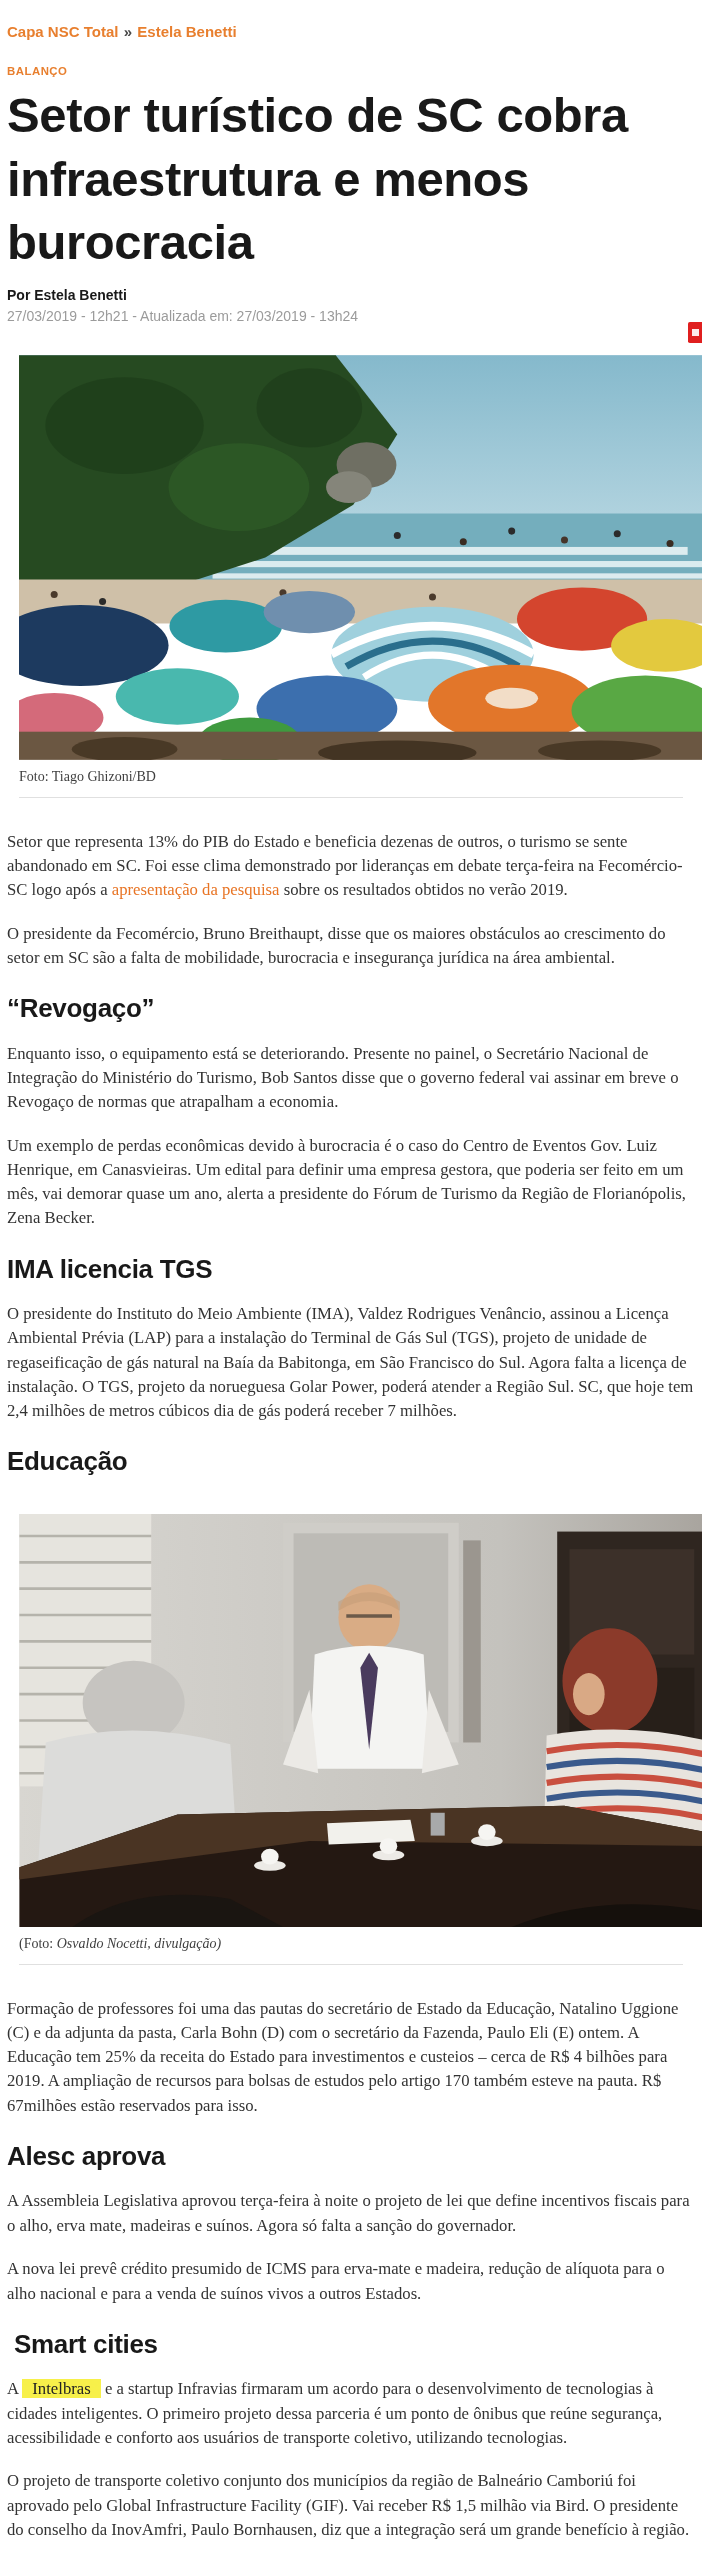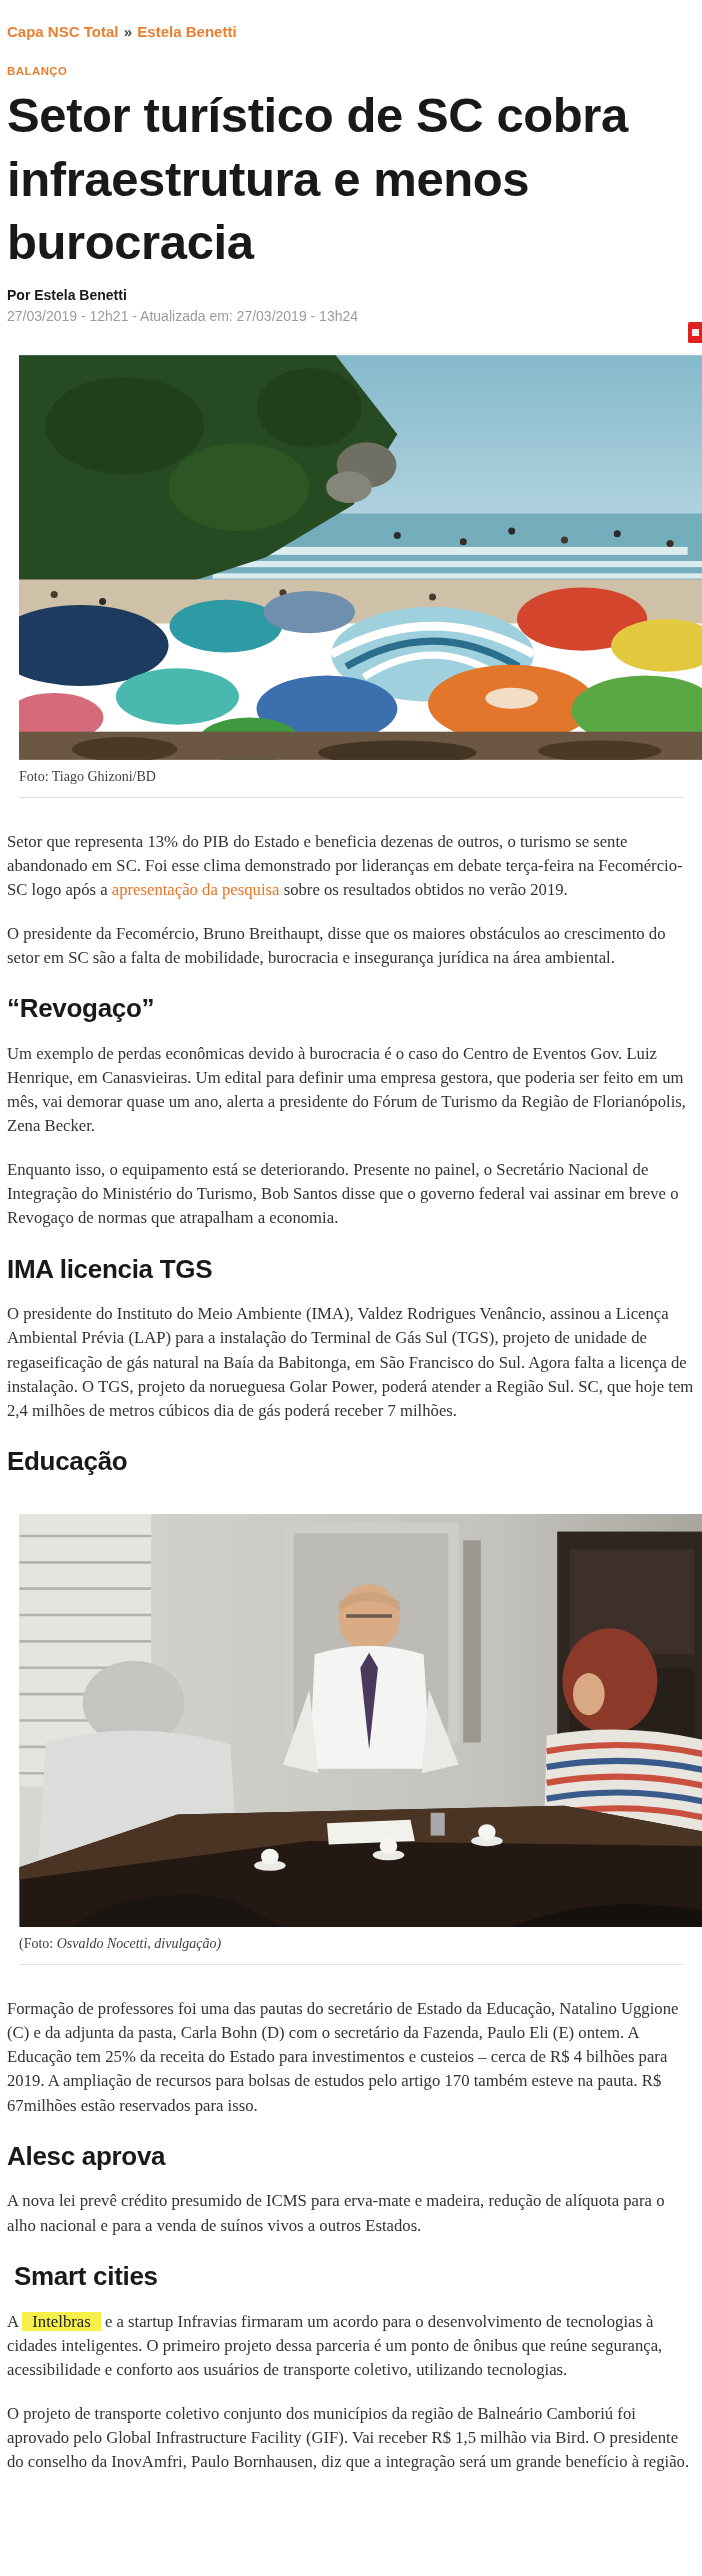--- a/index.html
+++ b/index.html
@@ -116,23 +116,23 @@
   </figure>
 
   <div class="body-copy">
 
     <p><span>Setor que representa 13% do PIB do Estado e beneficia dezenas de outros, o turismo se sente abandonado em SC. Foi esse clima demonstrado por lideranças em debate terça-feira na Fecomércio-SC logo após a </span><a class="inline-link">apresentação da pesquisa</a><span> sobre os resultados obtidos no verão 2019.</span></p>
 
     <p>O presidente da Fecomércio, Bruno Breithaupt, disse que os maiores obstáculos ao crescimento do setor em SC são a falta de mobilidade, burocracia e insegurança jurídica na área ambiental.</p>
 
     <h2 class="sec">“Revogaço”</h2>
 
+    <p>Enquanto isso, o equipamento está se deteriorando. Presente no painel, o Secretário Nacional de Integração do Ministério do Turismo, Bob Santos disse que o governo federal vai assinar em breve o Revogaço de normas que atrapalham a economia.</p>
+
     <p>Um exemplo de perdas econômicas devido à burocracia é o caso do Centro de Eventos Gov. Luiz Henrique, em Canasvieiras. Um edital para definir uma empresa gestora, que poderia ser feito em um mês, vai demorar quase um ano, alerta a presidente do Fórum de Turismo da Região de Florianópolis, Zena Becker.</p>
-
-    <p>Enquanto isso, o equipamento está se deteriorando. Presente no painel, o Secretário Nacional de Integração do Ministério do Turismo, Bob Santos disse que o governo federal vai assinar em breve o Revogaço de normas que atrapalham a economia.</p>
 
     <h2 class="sec">IMA licencia TGS</h2>
 
     <p>O presidente do Instituto do Meio Ambiente (IMA), Valdez Rodrigues Venâncio, assinou a Licença Ambiental Prévia (LAP) para a instalação do Terminal de Gás Sul (TGS), projeto de unidade de regaseificação de gás natural na Baía da Babitonga, em São Francisco do Sul. Agora falta a licença de instalação. O TGS, projeto da norueguesa Golar Power, poderá atender a Região Sul. SC, que hoje tem 2,4 milhões de metros cúbicos dia de gás poderá receber 7 milhões.</p>
 
     <h2 class="sec">Educação</h2>
 
     <figure class="fig2">
       <svg width="688" height="413" viewBox="0 0 782 470" role="img">
         <defs>
@@ -198,20 +198,21 @@
       </svg>
       <figcaption>
         <span>(Foto: </span><span class="it">Osvaldo Nocetti, divulgação)</span>
       </figcaption>
     </figure>
 
     <p>Formação de professores foi uma das pautas do secretário de Estado da Educação, Natalino Uggione (C) e da adjunta da pasta, Carla Bohn (D) com o secretário da Fazenda, Paulo Eli (E) ontem. A Educação tem 25% da receita do Estado para investimentos e custeios – cerca de R$ 4 bilhões para 2019. A ampliação de recursos para bolsas de estudos pelo artigo 170 também esteve na pauta. R$ 67milhões estão reservados para isso.</p>
 
     <h2 class="sec">Alesc aprova</h2>
 
+    <p>A Assembleia Legislativa aprovou terça-feira à noite o projeto de lei que define incentivos fiscais para o alho, erva mate, madeiras e suínos. Agora só falta a sanção do governador.</p>
 
     <p>A nova lei prevê crédito presumido de ICMS para erva-mate e madeira, redução de alíquota para o alho nacional e para a venda de suínos vivos a outros Estados.</p>
 
     <h2 class="sec">&nbsp;Smart cities</h2>
 
     <p><span>A </span><mark class="hl">Intelbras</mark><span> e a startup Infravias firmaram um acordo para o desenvolvimento de tecnologias à cidades inteligentes. O primeiro projeto dessa parceria é um ponto de ônibus que reúne segurança, acessibilidade e conforto aos usuários de transporte coletivo, utilizando tecnologias.</span></p>
 
 
     <p>O projeto de transporte coletivo conjunto dos municípios da região de Balneário Camboriú foi aprovado pelo Global Infrastructure Facility (GIF). Vai receber R$ 1,5 milhão via Bird. O presidente do conselho da InovAmfri, Paulo Bornhausen, diz que a integração será um grande benefício à região.</p>
 

